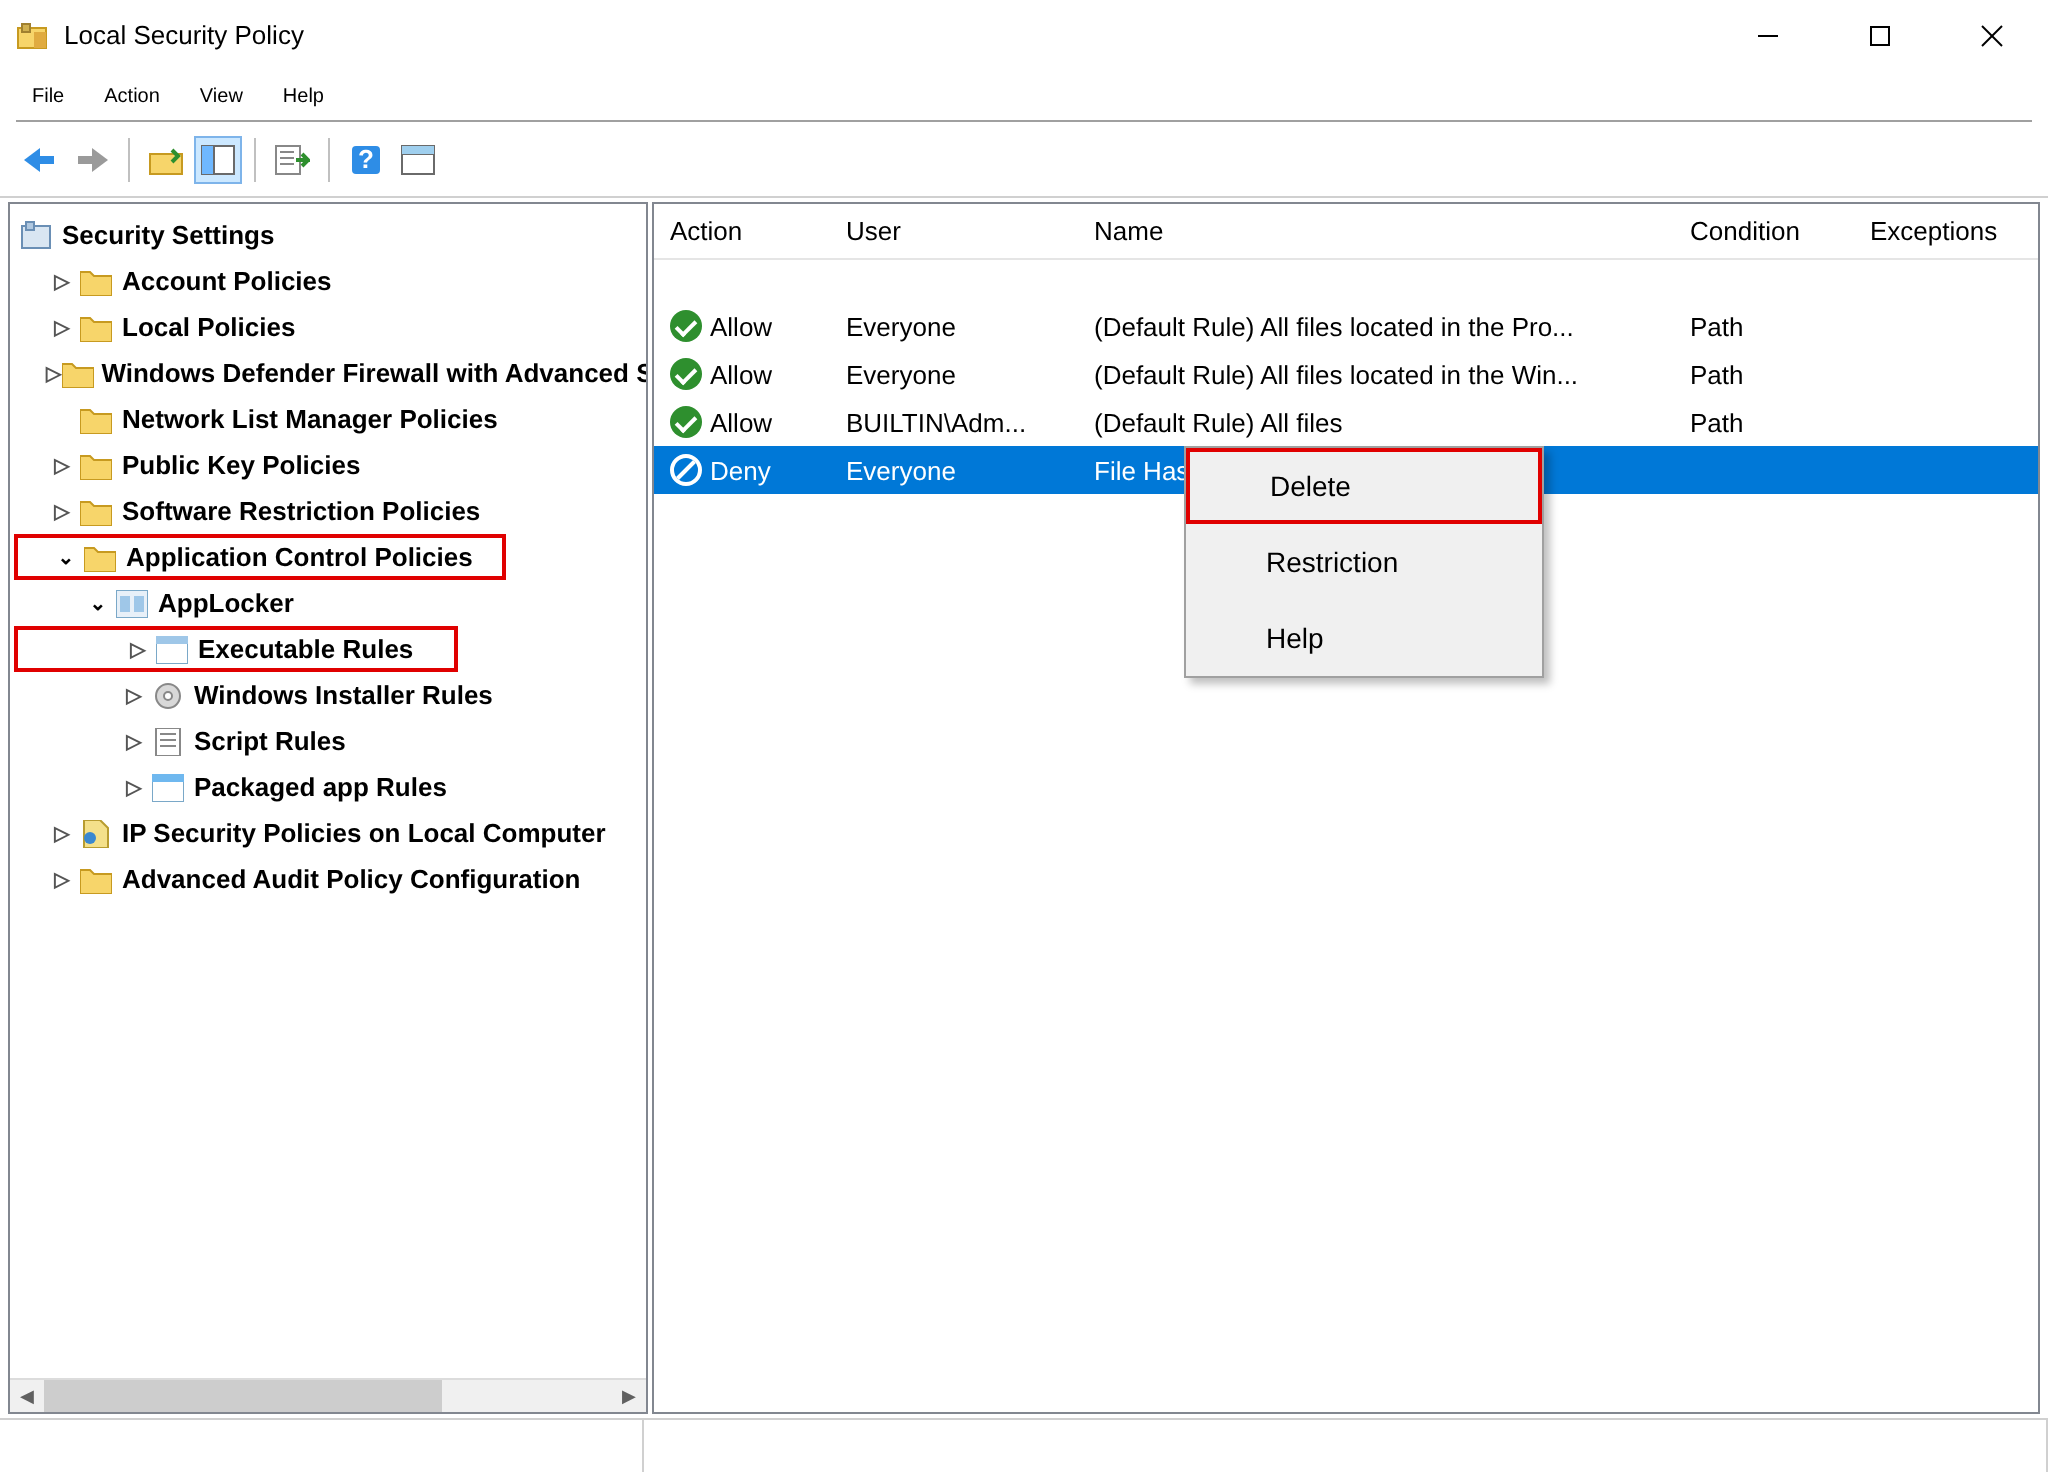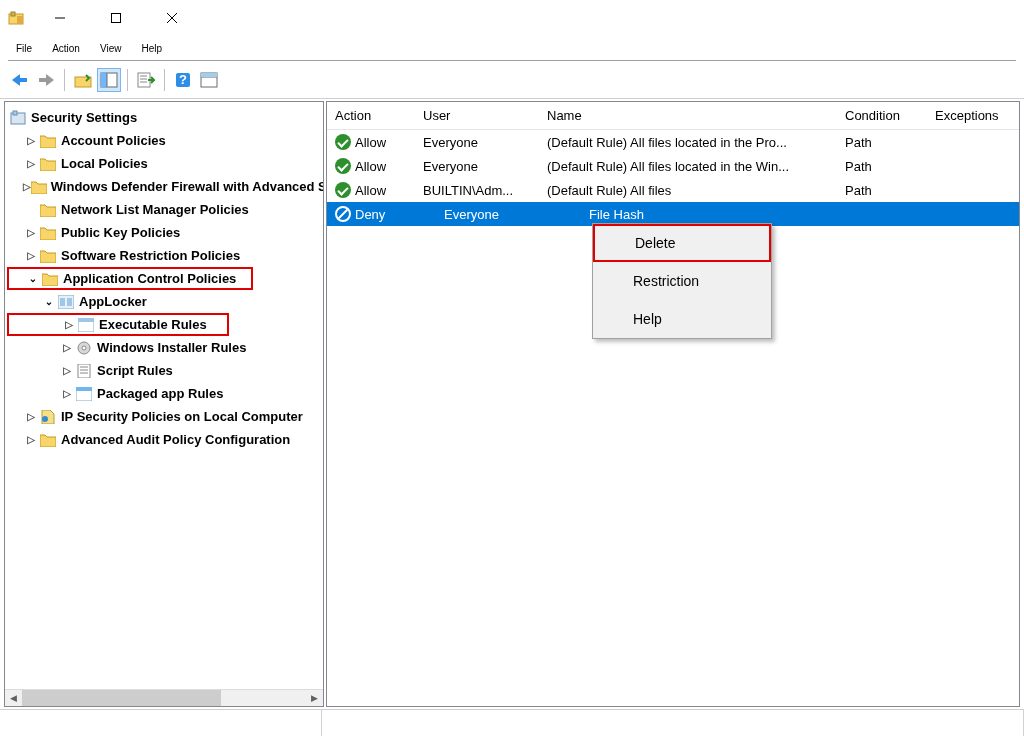--- a/index.html
+++ b/index.html
@@ -41,24 +41,24 @@
     
     
     .hscroll { position: absolute; left: 0; right: 0; bottom: 0; height: 17px; background: #f0f0f0; display: flex; border-top: 1px solid #dcdcdc; }
     .scroll-arrow { width: 17px; display: flex; align-items: center; justify-content: center; font-size: 9px; color: #606060; }
     .scroll-track { flex: 1; position: relative; }
     .scroll-thumb { position: absolute; left: 0; top: 0; bottom: 0; width: 70%; background: #cdcdcd; }
     
     
     .list-header { height: 28px; display: flex; align-items: center; border-bottom: 1px solid #e5e5e5; font-size: 14px; }
     .list-header .col { padding: 0 8px; white-space: nowrap; overflow: hidden; text-overflow: ellipsis; }
-    .list-body { position: relative; }
+    .list-body { position: relative; margin-top: 21px; }
     .list-row { height: 24px; display: flex; align-items: center; font-size: 14px; }
     .list-row .col { padding: 0 8px; white-space: nowrap; overflow: hidden; text-overflow: ellipsis; }
-    .list-row.selected { background: #0078d7; color: #fff; gap: 21px; }
+    .list-row.selected { background: #0078d7; color: #fff; }
     
     .col-action { width: 88px; display: flex; align-items: center; gap: 4px; }
     .col-user { width: 124px; }
     .col-name { width: 298px; }
     .col-cond { width: 90px; }
     .col-exc { flex: 1; }
     
     .allow-icon { width: 16px; height: 16px; border-radius: 50%; background: #2e8f2e; position: relative; flex-shrink: 0; }
     .allow-icon::after { content: ""; position: absolute; left: 3px; top: 5px; width: 8px; height: 4px; border-left: 2px solid #fff; border-bottom: 2px solid #fff; transform: rotate(-45deg); }
     .deny-icon { width: 16px; height: 16px; border-radius: 50%; border: 2px solid #888; position: relative; flex-shrink: 0; background: #fff; }
@@ -83,20 +83,21 @@
 <body>
 
 <div class="titlebar">
   <span class="titlebar-icon">
     <svg viewBox="0 0 16 16">
         <rect x="1" y="4" width="14" height="10" fill="#f7d56a" stroke="#c79a20"></rect>
         <rect x="3" y="2" width="4" height="4" fill="#d0b050" stroke="#a0802f"></rect>
         <path d="M9 6 L9 14 L15 14 L15 6 Z" fill="#e0ab40"></path>
       </svg>
   </span>
+  <span class="titlebar-text">Local Security Policy</span>
   <div class="window-controls">
     <div class="window-btn">
       <svg width="12" height="12" viewBox="0 0 12 12">
           <line x1="1" y1="6" x2="11" y2="6" stroke="#000" stroke-width="1"></line>
         </svg>
     </div>
     <div class="window-btn">
       <svg width="12" height="12" viewBox="0 0 12 12">
           <rect x="1.5" y="1.5" width="9" height="9" fill="none" stroke="#000" stroke-width="1"></rect>
         </svg>

